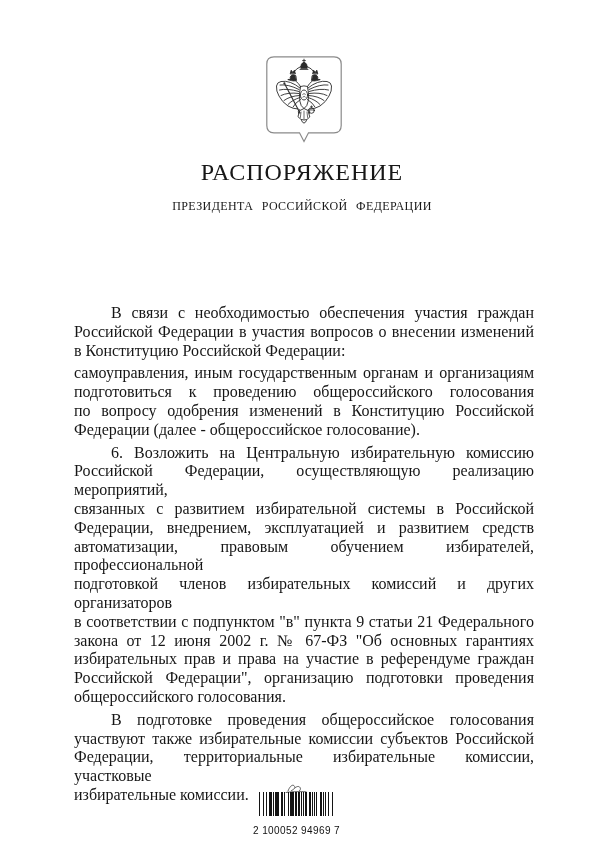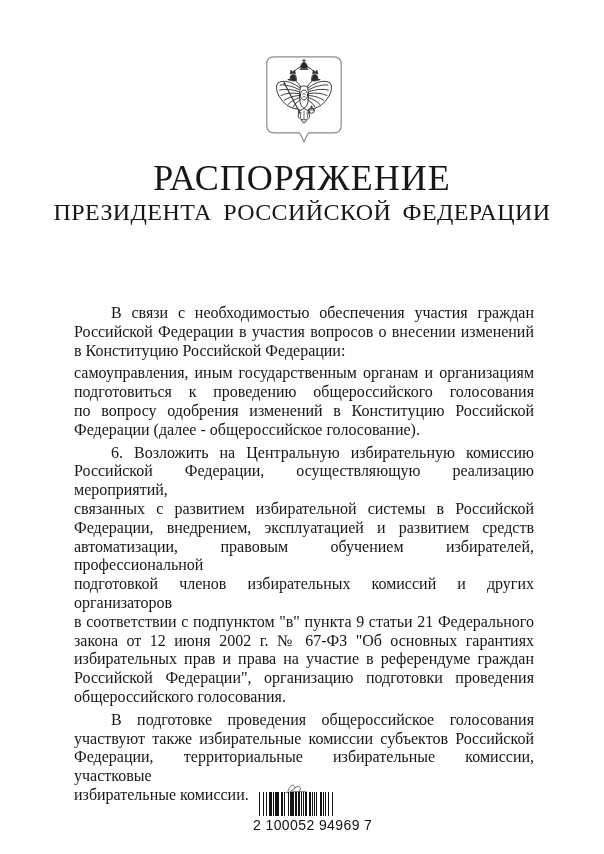--- a/index.html
+++ b/index.html
@@ -3,40 +3,40 @@
 <meta charset="utf-8">
 <style>
   html,body{margin:0;padding:0;background:#e9e9e9;}
   .page{
     position:relative;width:604px;height:854px;background:#ffffff;
     font-family:"Liberation Serif",serif;color:#1b1b1b;overflow:hidden;
   }
   .emblem{position:absolute;left:266px;top:56px;width:76px;height:88px;}
   .doc-title{
     position:absolute;left:0;right:0;top:160px;text-align:center;
-    font-size:36px;line-height:1;letter-spacing:1px;color:#171717;
+    font-size:24px;line-height:1;letter-spacing:1px;color:#171717;
   }
   .doc-subtitle{
     position:absolute;left:0;right:0;top:200px;text-align:center;
-    font-size:24px;line-height:1;letter-spacing:.4px;word-spacing:5px;color:#171717;
+    font-size:12px;line-height:1;letter-spacing:.4px;word-spacing:5px;color:#171717;
   }
   .doc-body{
     position:absolute;left:70px;top:300px;width:468px;
     font-size:16px;line-height:18.8px;color:#161616;
   }
   .paragraph{margin:4px;}
   .line{text-align:justify;text-align-last:justify;}
   .line.last{text-align-last:left;}
   .line.first{text-indent:37px;}
   .barcode-block{position:absolute;left:253px;top:780px;width:86px;text-align:center;}
   .mark-wrap{height:11px;margin-bottom:1px;}
   .barcode-bars{display:block;margin:0 auto;}
   .barcode-num{
-    font-family:"Liberation Sans",sans-serif;font-size:14px;
-    letter-spacing:.4px;margin-top:1px;color:#111;white-space:nowrap;
+    font-family:"Liberation Sans",sans-serif;font-size:10px;
+    letter-spacing:.4px;margin-top:9px;color:#111;white-space:nowrap;
   }
 </style>
 </head>
 <body>
 
 <div class="page">
 
   <div class="emblem">
     <svg viewBox="0 0 76 88" width="76" height="88">
       <path d="M8,0.8 H68 Q75.2,0.8 75.2,8 V69.5 Q75.2,76.8 68,76.8 H42.5 L38,85.5 L33.5,76.8 H8 Q0.8,76.8 0.8,69.5 V8 Q0.8,0.8 8,0.8 Z" fill="#ffffff" stroke="#8a8a8a" stroke-width="1.2"></path>

